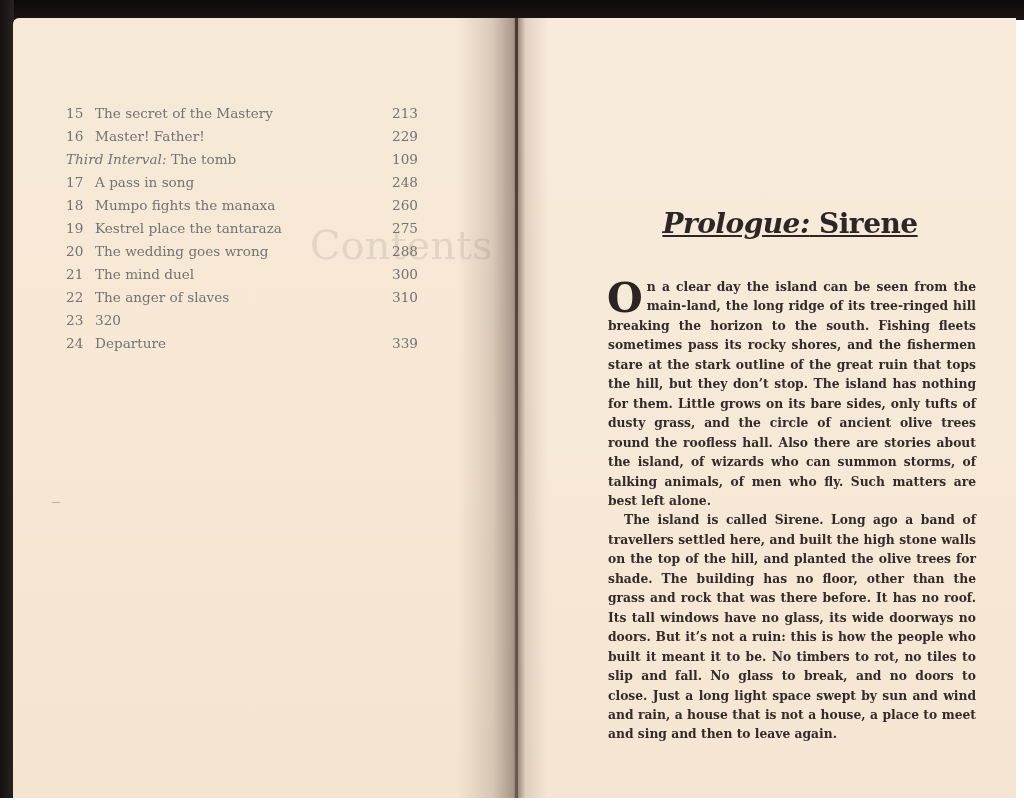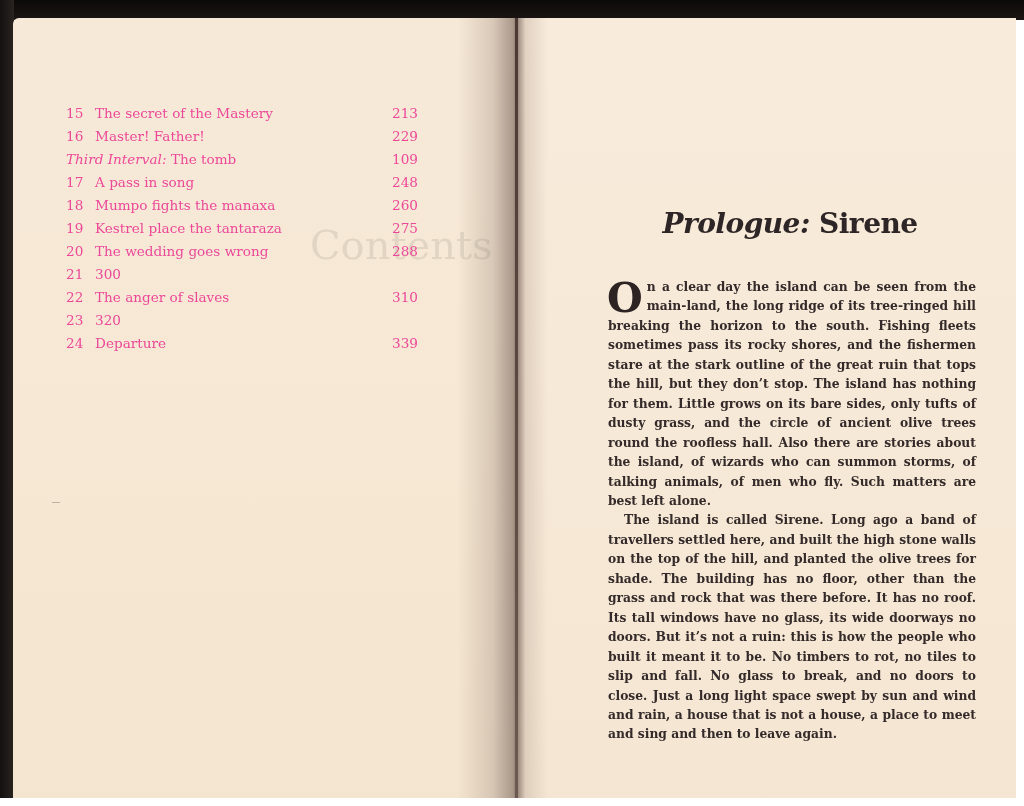--- a/index.html
+++ b/index.html
@@ -38,31 +38,31 @@
   }
 
   
   .ghost { position: absolute; color: rgba(120,110,100,0.16); font-family: "DejaVu Serif", serif; }
   .ghost-title { left: 310px; top: 222px; font-size: 40px; text-align: center; }
   .ghost-list { left: 308px; top: 316px; font-size: 13px; line-height: 23px; }
   .ghost-list div { white-space: nowrap; }
 
   
   .toc { position: absolute; left: 66px; top: 101px; width: 366px;
-         font-family: "DejaVu Serif", serif; font-size: 13.6px; color: #ec4899; }
+         font-family: "DejaVu Serif", serif; font-size: 13.6px; color: #737373; }
   .toc-row { display: flex; height: 23.1px; align-items: center; }
   .toc-num { width: 29px; flex: none; }
   .toc-title { flex: 1; white-space: nowrap; }
   .toc-title i { font-style: italic; }
   .toc-page { width: 40px; text-align: left; flex: none; }
 
   
   .prologue-title {
     position: absolute; left: 600px; top: 207px; width: 380px; text-align: center;
-    font-family: "DejaVu Serif", serif; font-size: 28px; color: #2e2626; letter-spacing: -0.5px;
+    font-family: "DejaVu Serif", serif; font-size: 28px; color: #2e2626; letter-spacing: -0.5px; text-decoration: underline;
   }
   .prologue-title i { font-style: italic; }
   .body-text {
     position: absolute; left: 608px; top: 277px; width: 368px;
     font-family: "DejaVu Serif", serif; font-size: 12.3px; line-height: 19.45px;
     color: #332a29; text-align: justify; font-weight: 600;
   }
   .body-text p { margin: 0; }
   .body-text p.indent { text-indent: 16px; }
   .dropcap {
@@ -126,20 +126,21 @@
       <span class="toc-title">Kestrel place the tantaraza</span>
       <span class="toc-page">275</span>
     </div>
     <div class="toc-row">
       <span class="toc-num">20</span>
       <span class="toc-title">The wedding goes wrong</span>
       <span class="toc-page">288</span>
     </div>
     <div class="toc-row">
       <span class="toc-num">21</span>
+      <span class="toc-title">The mind duel</span>
       <span class="toc-page">300</span>
     </div>
     <div class="toc-row">
       <span class="toc-num">22</span>
       <span class="toc-title">The anger of slaves</span>
       <span class="toc-page">310</span>
     </div>
     <div class="toc-row">
       <span class="toc-num">23</span>
       <span class="toc-page">320</span>

